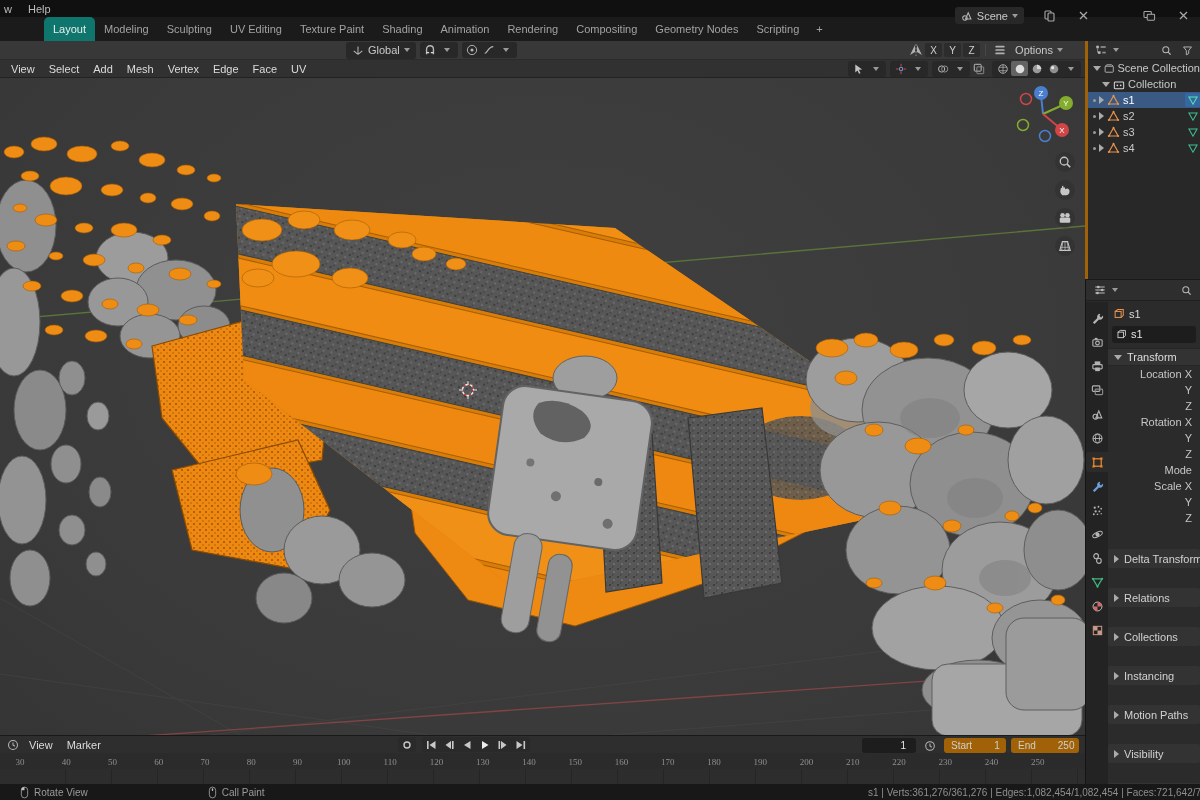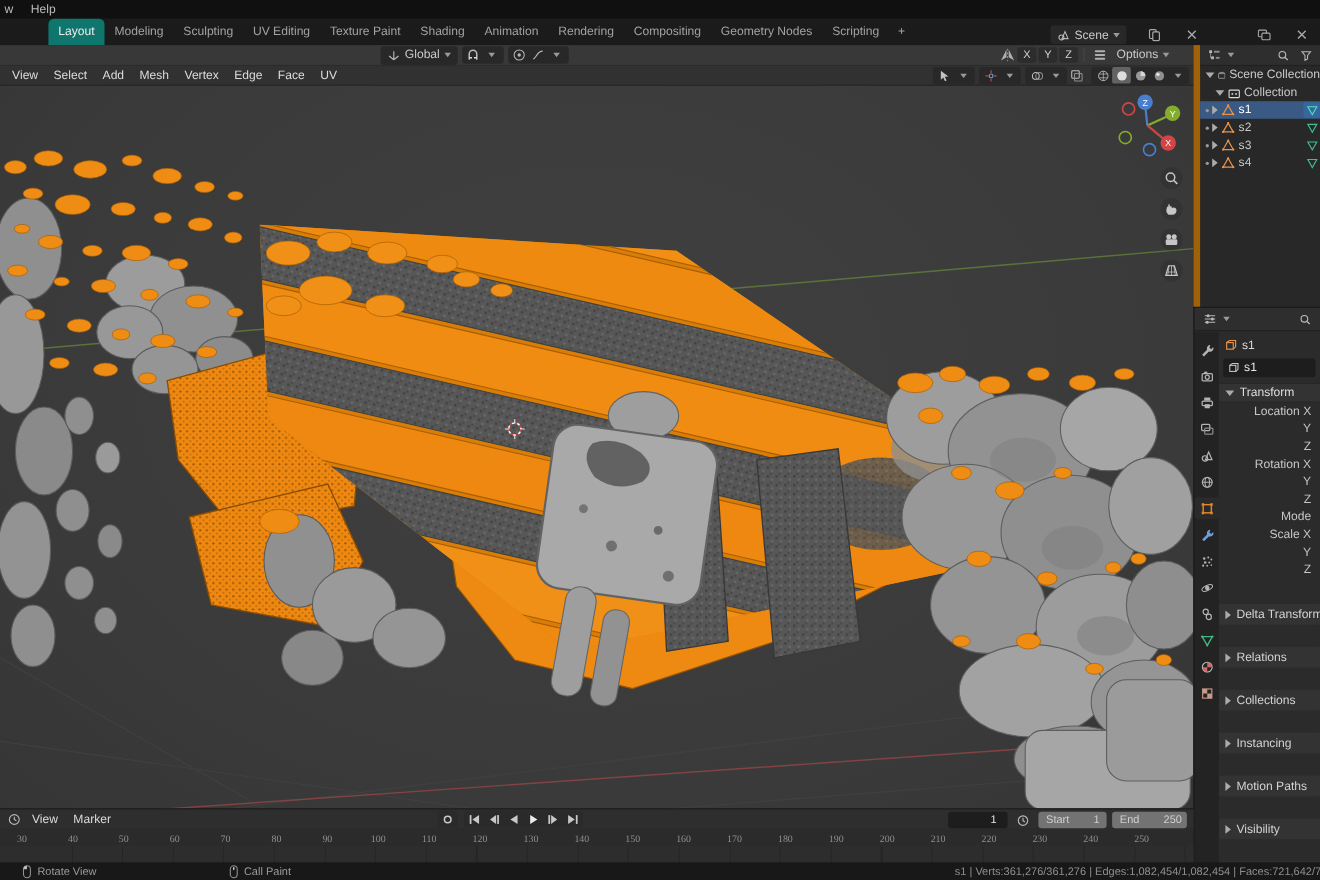--- a/index.html
+++ b/index.html
@@ -12,21 +12,21 @@
   
   .menubar { position:absolute; left:0; top:0; width:1200px; height:17px;
     background:#101010; display:flex; align-items:center; gap:16px; padding-left:4px; color:#bdbdbd; }
   .menubar span { cursor:default; }
   .tabsbar { position:absolute; left:0; top:17px; width:1200px; height:24px;
     background:#1b1b1b; display:flex; align-items:flex-end; }
   .tabs { display:flex; margin-left:44px; height:24px; align-items:stretch; }
   .tab { padding:5px 9px 5px; color:#a2a2a2; border-radius:5px 5px 0 0; display:flex; align-items:center; white-space:nowrap; }
   .tab.active { background:#0f766e; color:#ececec; }
   .tab-add { padding:5px 8px; color:#a2a2a2; display:flex; align-items:center; }
-  .scene-cluster { margin-left:auto; display:flex; align-items:center; gap:16px; padding-right:8px; padding-bottom:1px; }
+  .scene-cluster { margin-left:auto; display:flex; align-items:center; gap:16px; padding-right:8px; padding-bottom:17px; }
   .pillbtn { display:flex; align-items:center; gap:4px; background:#282828; border-radius:3px; padding:2px 6px; height:17px; }
   .iconbtn { display:flex; align-items:center; justify-content:center; width:18px; height:17px; border-radius:2px; }
   .caret { width:0; height:0; border-top:4px solid #9a9a9a; border-left:3px solid transparent; border-right:3px solid transparent; }
   .tri-r { width:0;height:0;border-left:5px solid #ababab;border-top:4px solid transparent;border-bottom:4px solid transparent; }
   .tri-d { width:0;height:0;border-top:5px solid #ababab;border-left:4px solid transparent;border-right:4px solid transparent; }
   .vsep { width:1px; height:12px; background:#474747; margin:0 5px; }
   
   .vp-h1 { position:absolute; left:0; top:41px; width:1085px; height:19px; background:#383838;
     display:flex; align-items:center; padding:0 16px; border-bottom:1px solid #2b2b2b; }
   .vp-h2 { position:absolute; left:0; top:60px; width:1085px; height:18px; background:#313131;
@@ -39,21 +39,21 @@
   .hgroup .iconbtn.active { background:#636363; border-radius:2px; }
   
   .viewport { position:absolute; left:0; top:78px; width:1085px; height:657px;
     background:radial-gradient(ellipse at 50% 40%, #404040 0%, #3a3a3a 70%, #353535 100%); overflow:hidden; }
   .meshsvg { position:absolute; left:0; top:0; }
   .gizmo { position:absolute; right:8px; top:6px; }
   .navstack { position:absolute; right:10px; top:74px; display:flex; flex-direction:column; gap:8px; align-items:center; }
   .navstack .iconbtn { width:20px; height:20px; border-radius:50%; background:rgba(40,40,40,.35); }
   
   .outliner { position:absolute; left:1085px; top:41px; width:115px; height:238px;
-    background:#282828; border-left:6px solid #a16207; }
+    background:#282828; border-left:3px solid #a16207; }
   .outl-head { height:19px; background:#2e2e2e; display:flex; align-items:center; padding:0 4px; gap:3px; border-bottom:1px solid #202020; }
   .orow { height:16px; display:flex; align-items:center; gap:3px; padding-left:5px; color:#c8c8c8; white-space:nowrap; overflow:hidden; }
   .orow.sel { background:#3a5a83; color:#fff; }
   .orow .spacer { flex:1; }
   .dot { width:3px; height:3px; border-radius:50%; background:#9a9a9a; flex:none; }
   .dicon { display:flex; align-items:center; justify-content:center; width:15px; height:14px; flex:none; }
   .dicon.hl { background:#3568a0; border-radius:2px; }
   .props { position:absolute; left:1085px; top:279px; width:115px; height:505px;
     background:#2b2b2b; border-left:1px solid #141414; border-top:1px solid #1a1a1a; }
   .props-head { height:21px; background:#2e2e2e; display:flex; align-items:center; padding:0 5px; gap:3px; border-bottom:1px solid #202020; }
@@ -71,21 +71,21 @@
   .psection { height:19px; background:#333; border-radius:2px; display:flex; align-items:center; gap:5px; padding:0 6px; color:#d2d2d2; white-space:nowrap; overflow:hidden;margin-top:18px; }
   
   .timeline { position:absolute; left:0; top:735px; width:1085px; height:49px; background:#2b2b2b; border-top:1px solid #191919; }
   .tl-head { height:17px; display:flex; align-items:center; padding:0 4px; background:#2e2e2e; }
   .tl-center { position:absolute; left:398px; top:1px; display:flex; align-items:center; gap:6px; }
   .transport { display:flex; align-items:center; background:#2a2a2a; border-radius:3px; }
   .tbtn { width:18px; height:15px; display:flex; align-items:center; justify-content:center; }
   .tl-right { position:absolute; right:6px; top:1px; display:flex; align-items:center; gap:5px; }
   .framefield { width:54px; height:15px; background:#1d1d1d; border-radius:3px; color:#e8e8e8;
     display:flex; align-items:center; justify-content:flex-end; padding-right:10px; font-size:10px; }
-  .rangepill { height:15px; background:#737373; border-radius:3px; display:flex; align-items:center;
+  .rangepill { height:15px; background:#a16207; border-radius:3px; display:flex; align-items:center;
     justify-content:space-between; padding:0 7px; gap:22px; font-size:10px; color:#cecece; }
   .ruler { position:absolute; left:6px; top:18px; width:1046px; height:15px;
     display:flex; justify-content:space-between; align-items:center; }
   .ruler span { width:28px; text-align:center; font-size:9px; color:#8f8f8f;font-family:Liberation Serif, serif; }
   .tl-strip { position:absolute; left:0; top:33px; width:1085px; height:16px;
     background:repeating-linear-gradient(90deg, #2d2d2d 0 45px, #252525 45px 46px); background-position-x:20px; }
   
   .statusbar { position:absolute; left:0; top:784px; width:1200px; height:16px; background:#181818;
     display:flex; align-items:center; color:#9a9a9a; font-size:10px; }
   .sb-group { display:flex; align-items:center; gap:5px; margin-left:20px; }

